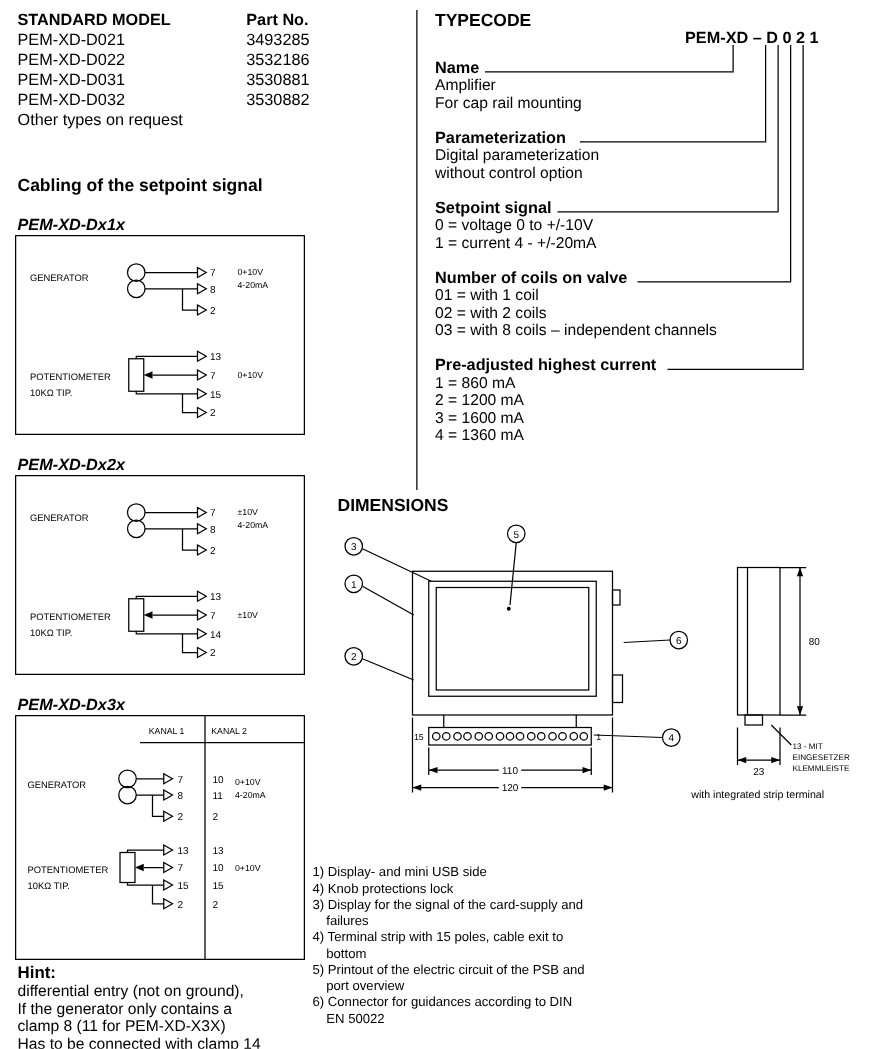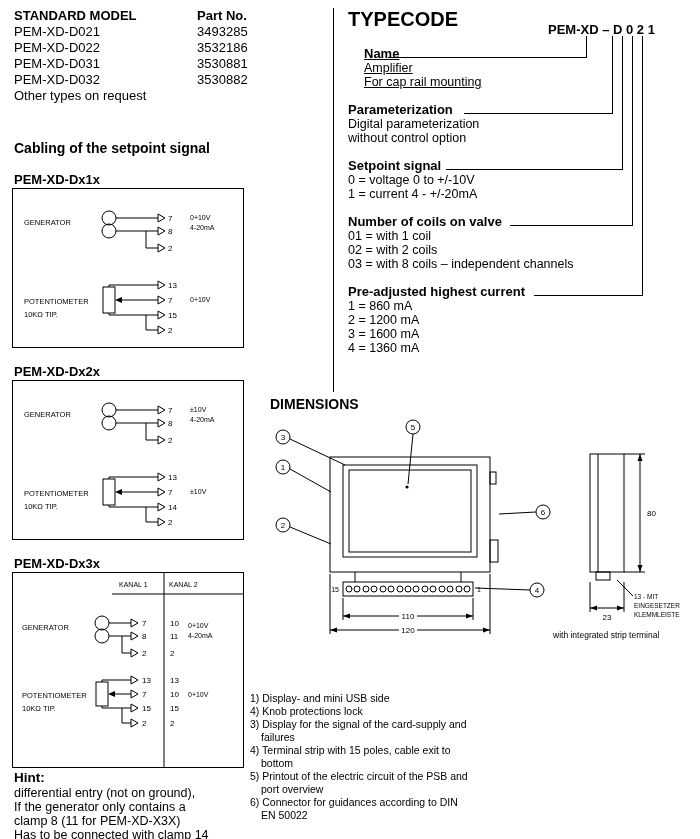--- a/index.html
+++ b/index.html
@@ -10,21 +10,21 @@
   }
   .abs { position:absolute; }
   .b { font-weight:bold; }
   .row { line-height:16px; white-space:nowrap; }
   .cell { display:inline-block; width:183px; }
   .hl { position:absolute; height:1px; background:#000; }
   .vl { position:absolute; width:1px; background:#000; }
   .tc-sec .head { font-size:13px; font-weight:bold; line-height:15px; }
   .tc-sec .ln { font-size:12.5px; line-height:14px; white-space:nowrap; }
   .fnote { font-size:10.5px; line-height:13px; padding-left:11px; text-indent:-11px; }
-  .diagram-title { font-weight:bold; font-size:13px; }
+  .diagram-title { font-weight:bold; font-size:13px;font-style:italic; }
   svg { display:block; }
   svg text { fill:#000; stroke:none; font-family:"Liberation Sans", sans-serif; }
 </style>
 </head>
 <body>
 
 <div class="abs" style="left:14px;top:8px;width:305px;">
   <div class="row">
     <span class="cell b">STANDARD MODEL</span><span class="b">Part No.</span>
   </div>
@@ -180,35 +180,35 @@
 
 <div class="abs" style="left:14px;top:770px;width:215px;">
   <div class="b" style="font-size:13.5px;line-height:16px;">Hint:</div>
   <div style="font-size:12.5px;line-height:14px;">differential entry (not on ground),</div>
   <div style="font-size:12.5px;line-height:14px;">If the generator only contains a</div>
   <div style="font-size:12.5px;line-height:14px;">clamp 8 (11 for PEM-XD-X3X)</div>
   <div style="font-size:12.5px;line-height:14px;">Has to be connected with clamp 14</div>
 </div>
 
 <div class="abs" style="left:340px;top:6px;width:356px;height:368px;">
-  <div class="abs b" style="left:8px;top:2px;font-size:20px;">TYPECODE</div>
+  <div class="abs b" style="left:8px;top:2px;font-size:14px;">TYPECODE</div>
   <div class="abs b" style="left:208px;top:16px;white-space:nowrap;font-size:13px;">PEM-XD – D 0 2 1</div>
 
   <div class="vl" style="left:246px;top:30px;height:21px;"></div>
   <div class="vl" style="left:272px;top:30px;height:77px;"></div>
   <div class="vl" style="left:282px;top:30px;height:133px;"></div>
   <div class="vl" style="left:292px;top:30px;height:189px;"></div>
   <div class="vl" style="left:302px;top:30px;height:259px;"></div>
   <div class="hl" style="left:48px;top:51px;width:199px;"></div>
   <div class="hl" style="left:124px;top:107px;width:149px;"></div>
   <div class="hl" style="left:106px;top:163px;width:177px;"></div>
   <div class="hl" style="left:170px;top:219px;width:123px;"></div>
   <div class="hl" style="left:194px;top:289px;width:109px;"></div>
 
-  <div class="abs tc-sec" style="left:24px;top:40px;text-decoration:underline;">
+  <div class="abs tc-sec" style="left:8px;top:40px;">
     <div class="head">Name</div>
     <div class="ln">Amplifier</div>
     <div class="ln">For cap rail mounting</div>
   </div>
   <div class="abs tc-sec" style="left:8px;top:96px;">
     <div class="head">Parameterization</div>
     <div class="ln">Digital parameterization</div>
     <div class="ln">without control option</div>
   </div>
   <div class="abs tc-sec" style="left:8px;top:152px;">

